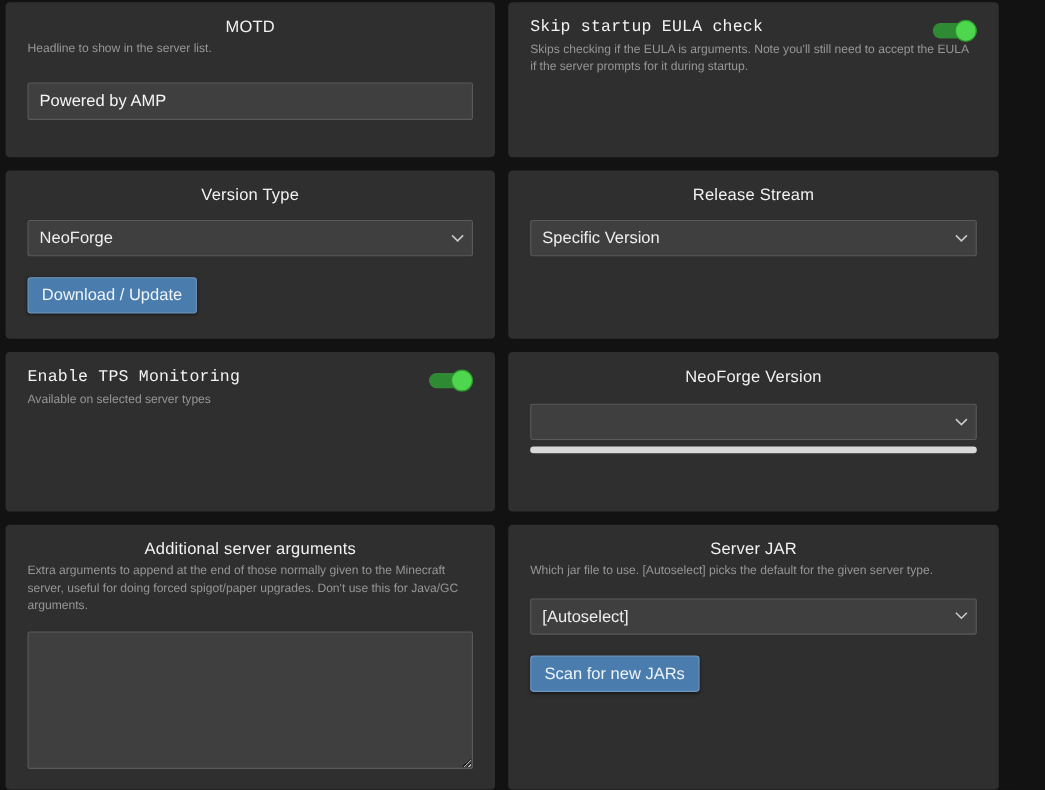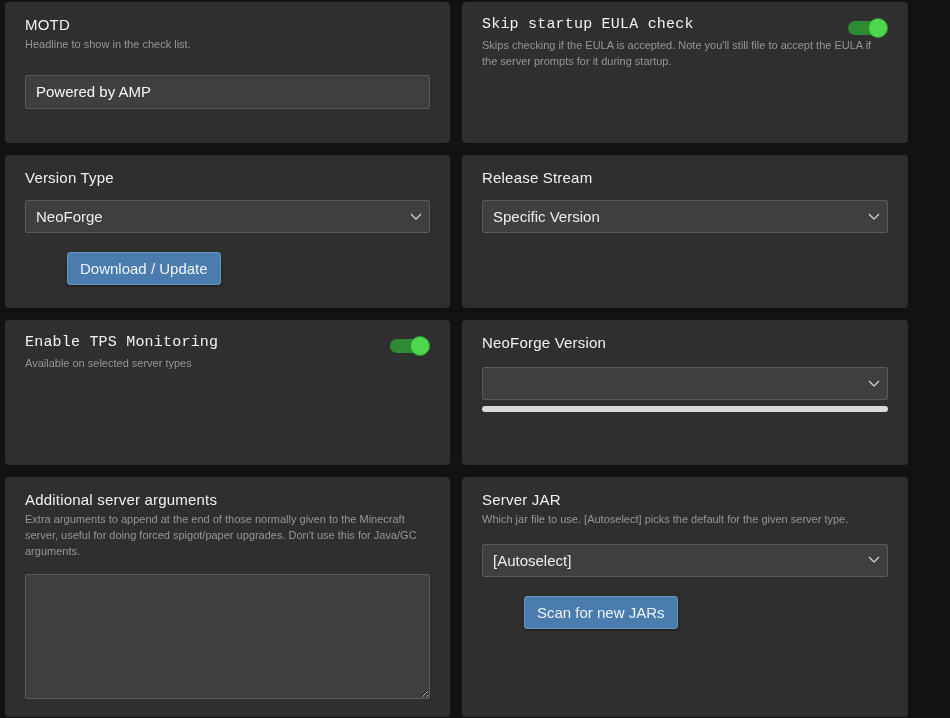--- a/index.html
+++ b/index.html
@@ -33,20 +33,21 @@
     padding:14px 20px;
     position:relative;
     overflow:visible;
   }
   .card-title{
     font-size:15px;
     font-weight:400;
     color:var(--title-color);
     letter-spacing:.2px;
     margin-bottom:4px;
+    text-align:center;
   }
   .card-sub{
     font-size:11px;
     color:var(--subtitle-color);
     line-height:1.45;
     margin-bottom:8px;
     max-width:410px;
   }
   .text-input{
     width:100%;
@@ -90,21 +91,20 @@
     margin-top:19px;
     background:var(--accent-button);
     border:1px solid #6e97bd;
     border-radius:3px;
     color:#eef4fa;
     font-size:15px;
     font-family:"Liberation Sans", sans-serif;
     padding:7px 12px;
     cursor:pointer;
     box-shadow:0 1px 3px rgba(0,0,0,.45);
-    margin-left:42px;
   }
   .card-head{
     display:flex;
     justify-content:space-between;
     align-items:flex-start;
     font-family:Liberation Mono, monospace;
   }
   .switch{
     position:relative;
     width:40px;height:20px;
@@ -147,33 +147,33 @@
     outline:none;
   }
 </style>
 </head>
 <body>
 
 <div class="grid">
 
   <div class="card">
     <div class="card-title">MOTD</div>
-    <div class="card-sub">Headline to show in the check list.</div>
+    <div class="card-sub">Headline to show in the server list.</div>
     <input class="text-input" type="text" value="Powered by AMP" style="">
   </div>
 
   <div class="card">
     <div class="card-head">
       <div class="card-title">Skip startup EULA check</div>
       <div class="switch">
         <div class="track"></div>
         <div class="knob"></div>
       </div>
     </div>
-    <div class="card-sub">Skips checking if the EULA is accepted. Note you'll still file to accept the EULA if the server prompts for it during startup.</div>
+    <div class="card-sub">Skips checking if the EULA is arguments. Note you'll still need to accept the EULA if the server prompts for it during startup.</div>
   </div>
 
   <div class="card">
     <div class="card-title">Version Type</div>
     <div class="select-wrap gap-lg">
       <select>
         <option>NeoForge</option>
       </select>
       <span class="chevron">
         <svg width="12" height="8" viewBox="0 0 12 8">

